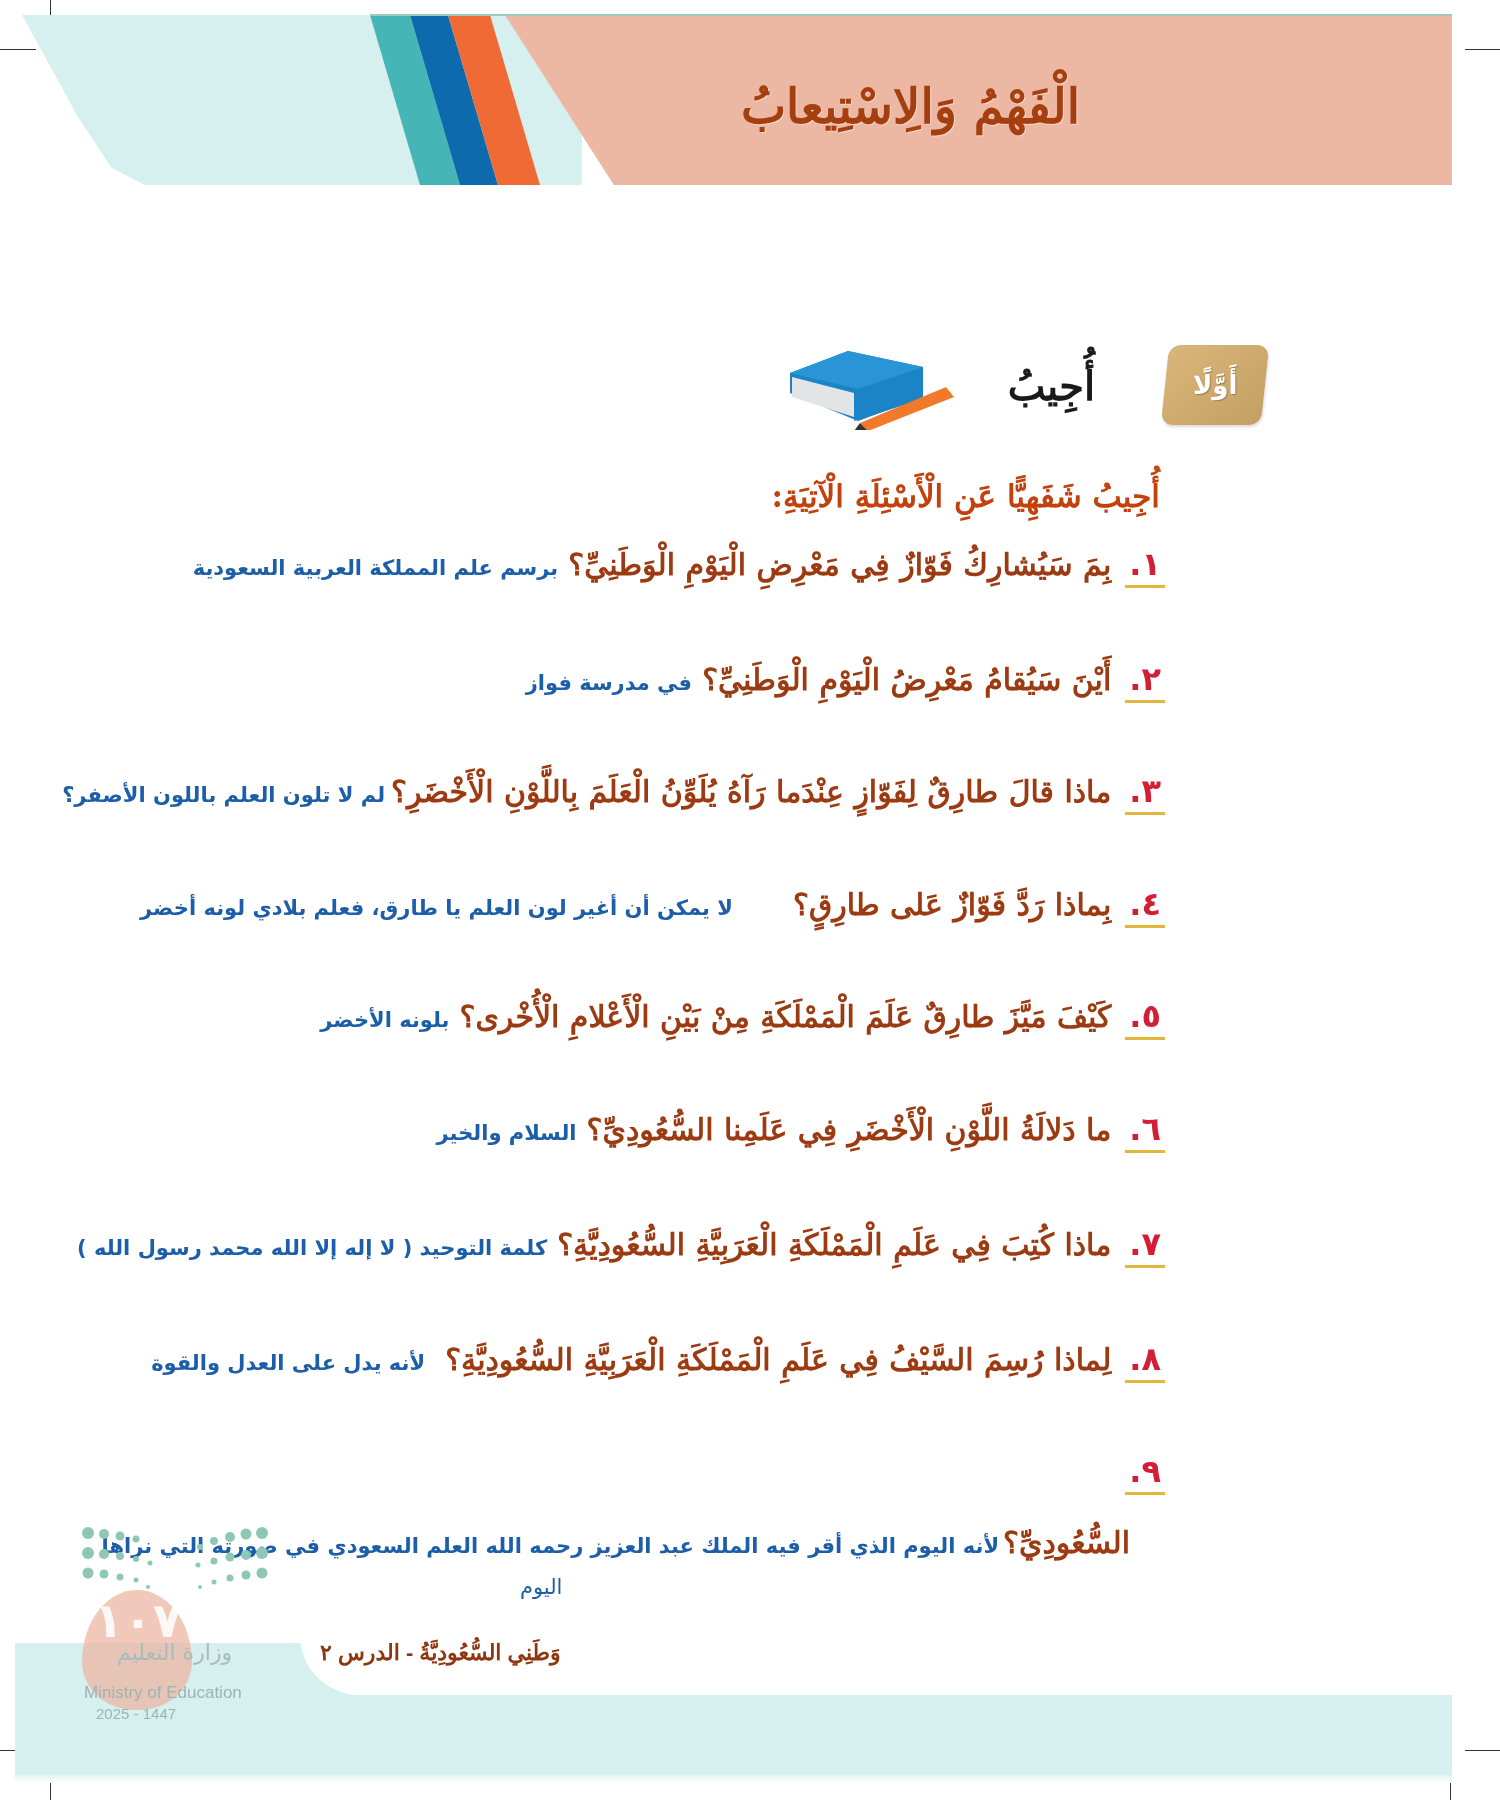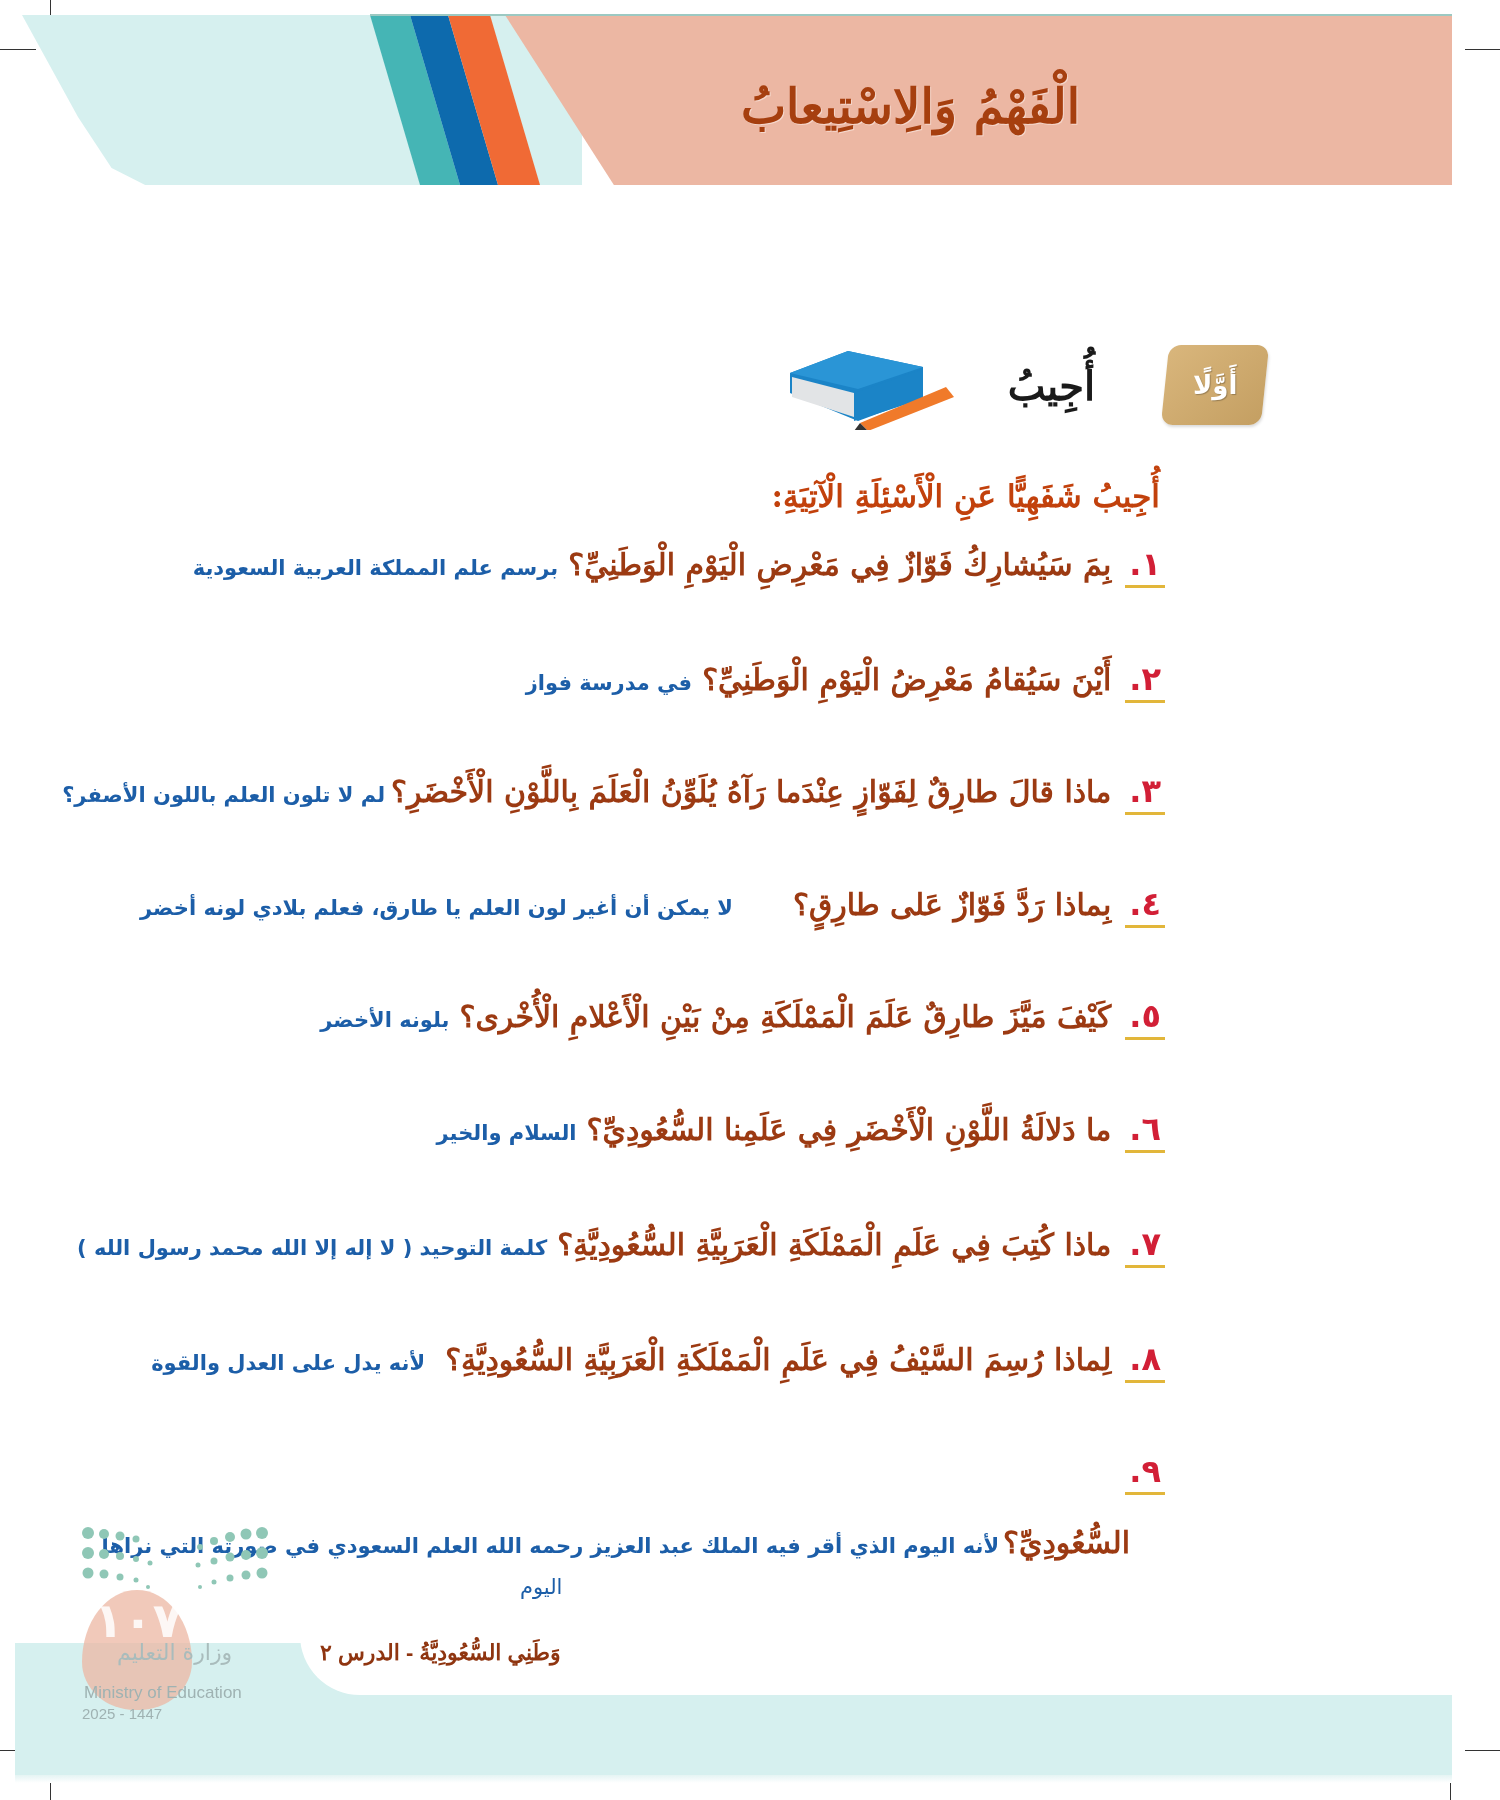--- a/index.html
+++ b/index.html
@@ -110,21 +110,21 @@
   .moe-dots { position: absolute; left: 80px; top: 1525px; width: 190px; height: 80px; }
   .moe-ar {
     position: absolute; left: 73px; top: 1640px; direction: rtl;
     font-family: "DejaVu Sans", sans-serif; font-size: 22px; color: #a9bcbc; margin-left: 44px;
   }
   .moe-en {
     position: absolute; left: 84px; top: 1683px;
     font-family: "Liberation Sans", sans-serif; font-size: 17px; color: #9fb2b2;
   }
   .moe-year {
-    position: absolute; left: 82px; top: 1705px;
+    position: absolute; left: 96px; top: 1705px;
     font-family: "Liberation Sans", sans-serif; font-size: 15px; color: #9fb2b2;
   }
 </style>
 </head>
 <body>
 
 <div class="crop" style="left:50px;top:0;width:1px;height:32px;"></div>
 <div class="crop" style="left:0;top:49px;width:36px;height:1px;"></div>
 <div class="crop" style="left:1465px;top:49px;width:35px;height:1px;"></div>
 <div class="crop" style="left:0;top:1750px;width:36px;height:1px;"></div>

